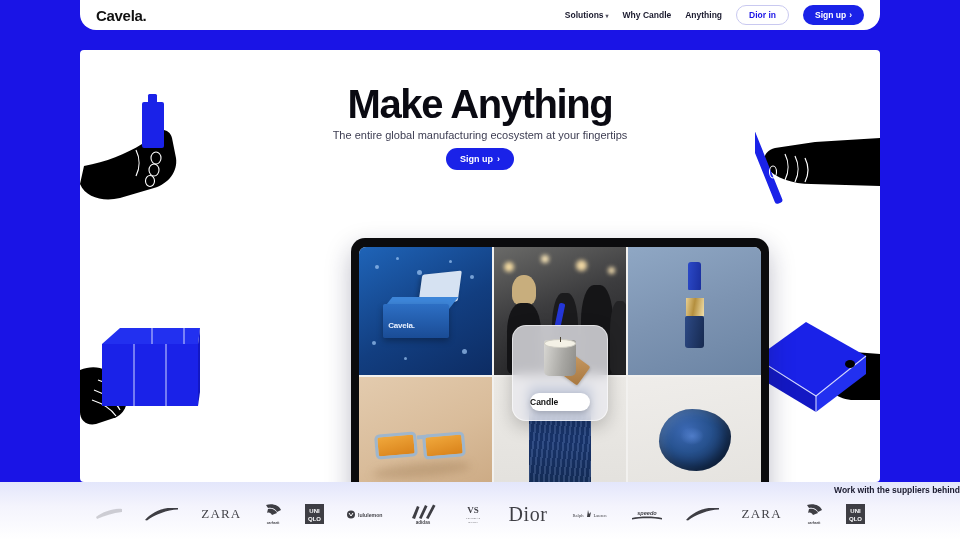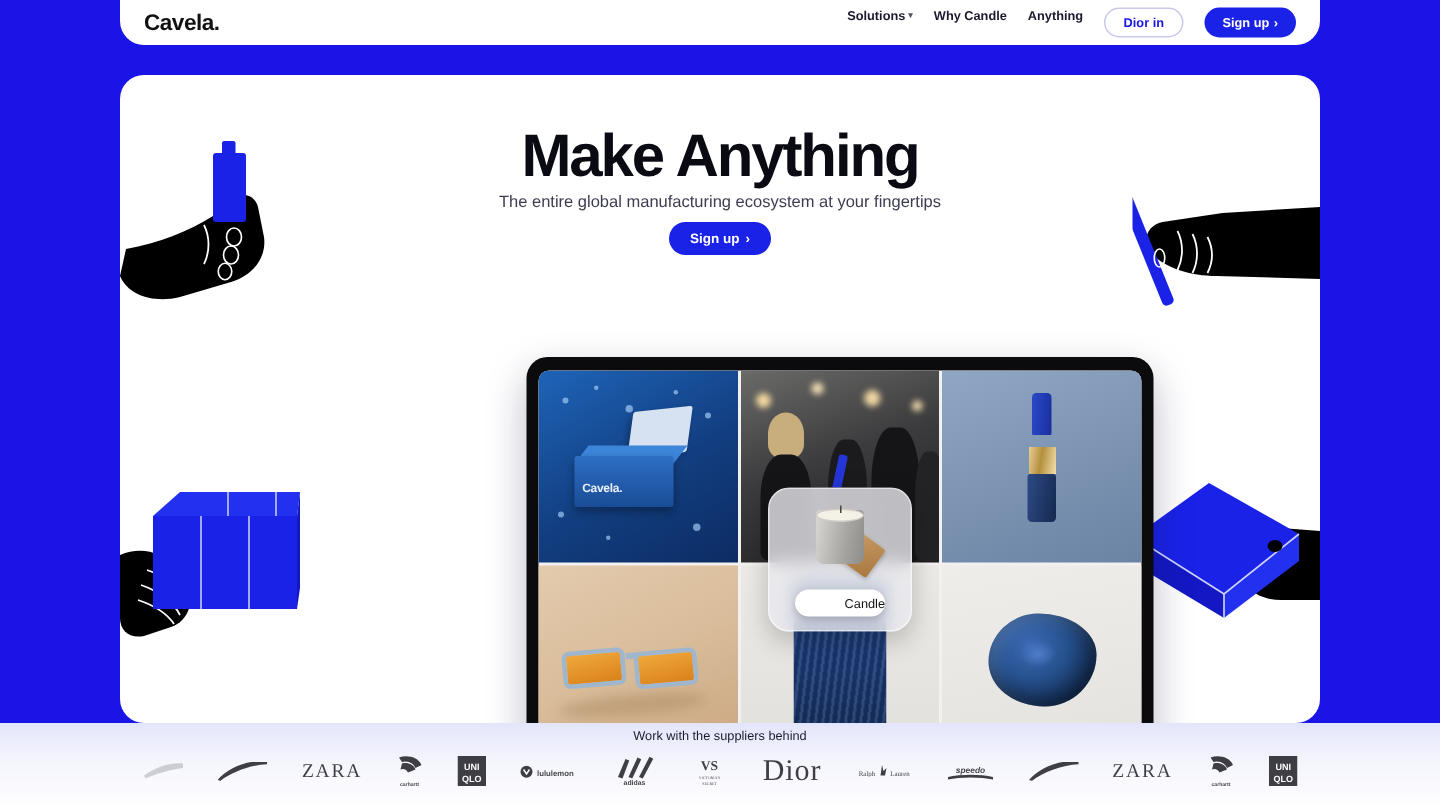--- a/index.html
+++ b/index.html
@@ -13,21 +13,21 @@
 
   
   .nav {
     position: absolute; left: 80px; top: 0; width: 800px; height: 30px;
     background: #ffffff;
     border-bottom-left-radius: 16px; border-bottom-right-radius: 16px;
     display: flex; align-items: center; padding: 0 16px;
     z-index: 30;
   }
   .brand { font-size: 15px; font-weight: 700; color: #111; letter-spacing: -0.3px; }
-  .nav-right { margin-left: auto; display: flex; align-items: flex-start; gap: 14px; }
+  .nav-right { margin-left: auto; display: flex; align-items: center; gap: 14px; }
   .nav-link {
     font-size: 8.5px; font-weight: 600; color: #1a1a2e; white-space: nowrap;
     display: flex; align-items: center; gap: 2px; cursor: pointer;
   }
   .chev { font-size: 6px; opacity: .75; }
   .btn-ghost {
     font-size: 8.5px; font-weight: 600; color: #1a14e6;
     border: 1px solid #c9c9f0; border-radius: 20px;
     padding: 4px 12px; background: #fff; cursor: pointer; white-space: nowrap;
   }
@@ -51,21 +51,21 @@
   }
   .flag::before {
     content: ""; position: absolute; left: 0; top: 0; width: 6px; height: 5px;
     background: #2a3a8c;
   }
   .banner-text { font-size: 7.5px; font-weight: 600; color: #fff; white-space: nowrap; }
 
   
   .hero {
     position: absolute; left: 80px; top: 50px; width: 800px; height: 432px;
-    background: #fff; border-radius: 16px; overflow: hidden; z-index: 20;
+    background: #fff; border-radius: 4px; overflow: hidden; z-index: 20;
   }
   .hero-title {
     position: absolute; left: 0; right: 0; top: 32px;
     text-align: center; font-size: 40px; font-weight: 800;
     color: #0a0a12; letter-spacing: -1.4px;
   }
   .hero-sub {
     position: absolute; left: 0; right: 0; top: 79px;
     text-align: center; font-size: 11px; font-weight: 500; color: #3d3d52;
   }
@@ -217,34 +217,34 @@
     width: 1px; height: 5px; background: #4a4334;
   }
   .candle-tag {
     position: absolute; left: 53%; top: 32px; width: 23px; height: 23px;
     background: linear-gradient(140deg,#c89a63,#a87840);
     transform: rotate(36deg); border-radius: 2px;
     box-shadow: 1px 1px 3px rgba(0,0,0,.22);
   }
   .candle-pill {
     position: absolute; left: 50%; bottom: 9px; margin-left: -30px;
-    width: 60px; padding: 4px 0; text-align: right;
+    width: 60px; padding: 4px 0; text-align: left;
     background: #fff; border-radius: 20px;
-    font-size: 8.5px; font-weight: 400; color: #111;
+    font-size: 8.5px; font-weight: 700; color: #111;
     box-shadow: 0 2px 5px rgba(0,0,0,.16);
   }
 
   
   .suppliers {
     position: absolute; left: 0; top: 482px; width: 960px; height: 58px;
     background: linear-gradient(180deg,#e3e6fb 0%, #f4f4fd 42%, #ffffff 100%);
     z-index: 10;
   }
   .sup-title {
-    text-align: center; font-size: 8.5px; font-weight: 400; color: #1a1a2e;
+    text-align: right; font-size: 8.5px; font-weight: 700; color: #1a1a2e;
     padding-top: 3px;
   }
   .logo-row {
     display: flex; align-items: center; justify-content: center;
     gap: 22px; margin-top: 7px; padding: 0 24px;
   }
   .logo {
     height: 24px; display: flex; align-items: center; justify-content: center;
     opacity: .82; flex: 0 0 auto;
   }

